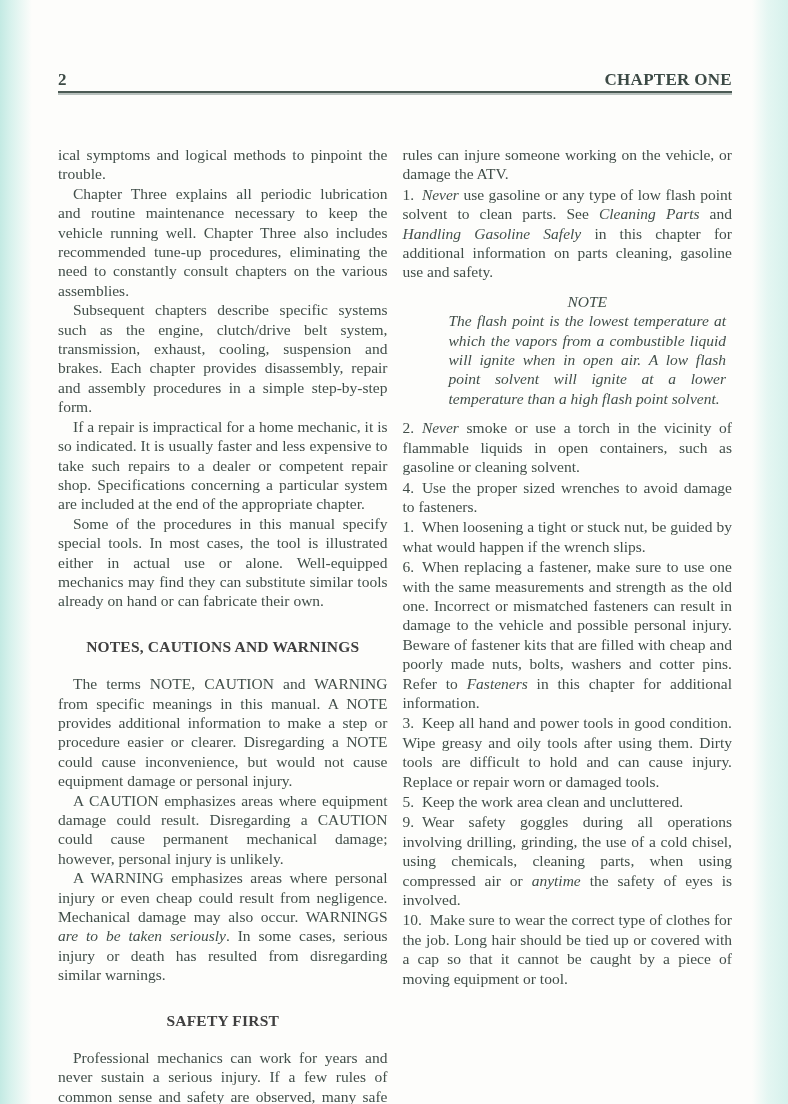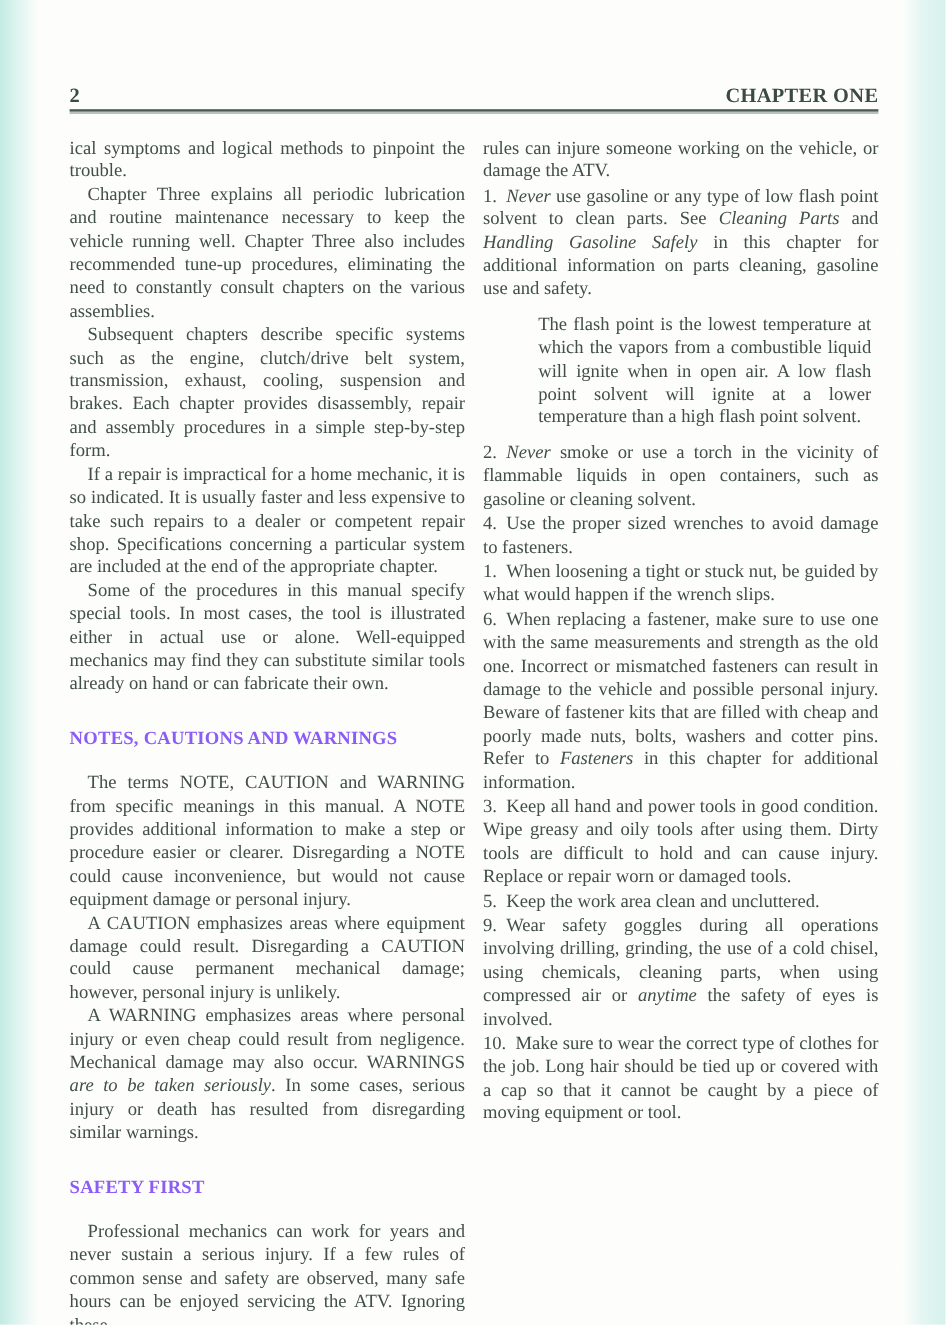--- a/index.html
+++ b/index.html
@@ -42,31 +42,31 @@
     background: var(--rule);
     box-shadow: 0 2px 0 rgba(100, 120, 113, 0.45);
   }
   .columns {
     position: absolute;
     top: 114px; left: 58px; right: 56px;
     display: flex; gap: 15px;
   }
   .col { width: 330px; }
   .p { text-align: justify; text-indent: 15px; }
-  .p.noindent { text-indent: 0; }
+  .p.noindent { text-indent: 0; margin-top: 31px; }
   .p.item { text-indent: 0; margin-top: 1px; }
   .h {
-    text-align: left; font-weight: bold;
-    font-size: 15.5px; color: #8b5cf6;
+    text-align: center; font-weight: bold;
+    font-size: 15.5px; color: #404040;
     margin: 26px 0 18px 0;
     letter-spacing: 0.2px;
   }
   .note { margin: 10px 6px 10px 46px; }
   .note .note-title { text-align: center; font-style: italic; }
-  .note .note-body { text-align: justify; }
+  .note .note-body { font-style: italic; text-align: justify; }
   i { font-style: italic; }
 </style>
 </head>
 <body>
 
 <div class="edge edge-left"></div>
 <div class="edge edge-right"></div>
 
 <header class="page-header">
   <span>2</span>
@@ -85,20 +85,21 @@
       <p class="p"><span>The terms NOTE, CAUTION and WARNING from specific meanings in this manual. A NOTE provides additional information to make a step or procedure easier or clearer. Disregarding a NOTE could cause inconvenience, but would not cause equipment damage or personal injury.</span></p>
       <p class="p"><span>A CAUTION emphasizes areas where equipment damage could result. Disregarding a CAUTION could cause permanent mechanical damage; however, personal injury is unlikely.</span></p>
       <p class="p"><span>A WARNING emphasizes areas where personal injury or even cheap could result from negligence. Mechanical damage may also occur. WARNINGS </span><i>are to be taken seriously</i><span>. In some cases, serious injury or death has resulted from disregarding similar warnings.</span></p>
       <div class="h">SAFETY FIRST</div>
       <p class="p"><span>Professional mechanics can work for years and never sustain a serious injury. If a few rules of common sense and safety are observed, many safe hours can be enjoyed servicing the ATV. Ignoring these</span></p>
     </div>
   <div class="col" id="col-right">
       <p class="p noindent"><span>rules can injure someone working on the vehicle, or damage the ATV.</span></p>
       <p class="p item"><span>1. </span><i>Never</i><span> use gasoline or any type of low flash point solvent to clean parts. See </span><i>Cleaning Parts</i><span> and </span><i>Handling Gasoline Safely</i><span> in this chapter for additional information on parts cleaning, gasoline use and safety.</span></p>
       <div class="note">
+        <div class="note-title">NOTE</div>
         <div class="note-body"><span>The flash point is the lowest temperature at which the vapors from a combustible liquid will ignite when in open air. A low flash point solvent will ignite at a lower temperature than a high flash point solvent.</span></div>
       </div>
       <p class="p item"><span>2. </span><i>Never</i><span> smoke or use a torch in the vicinity of flammable liquids in open containers, such as gasoline or cleaning solvent.</span></p>
       <p class="p item"><span>4. Use the proper sized wrenches to avoid damage to fasteners.</span></p>
       <p class="p item"><span>1. When loosening a tight or stuck nut, be guided by what would happen if the wrench slips.</span></p>
       <p class="p item"><span>6. When replacing a fastener, make sure to use one with the same measurements and strength as the old one. Incorrect or mismatched fasteners can result in damage to the vehicle and possible personal injury. Beware of fastener kits that are filled with cheap and poorly made nuts, bolts, washers and cotter pins. Refer to </span><i>Fasteners</i><span> in this chapter for additional information.</span></p>
       <p class="p item"><span>3. Keep all hand and power tools in good condition. Wipe greasy and oily tools after using them. Dirty tools are difficult to hold and can cause injury. Replace or repair worn or damaged tools.</span></p>
       <p class="p item"><span>5. Keep the work area clean and uncluttered.</span></p>
       <p class="p item"><span>9. Wear safety goggles during all operations involving drilling, grinding, the use of a cold chisel, using chemicals, cleaning parts, when using compressed air or </span><i>anytime</i><span> the safety of eyes is involved.</span></p>
       <p class="p item"><span>10. Make sure to wear the correct type of clothes for the job. Long hair should be tied up or covered with a cap so that it cannot be caught by a piece of moving equipment or tool.</span></p>

